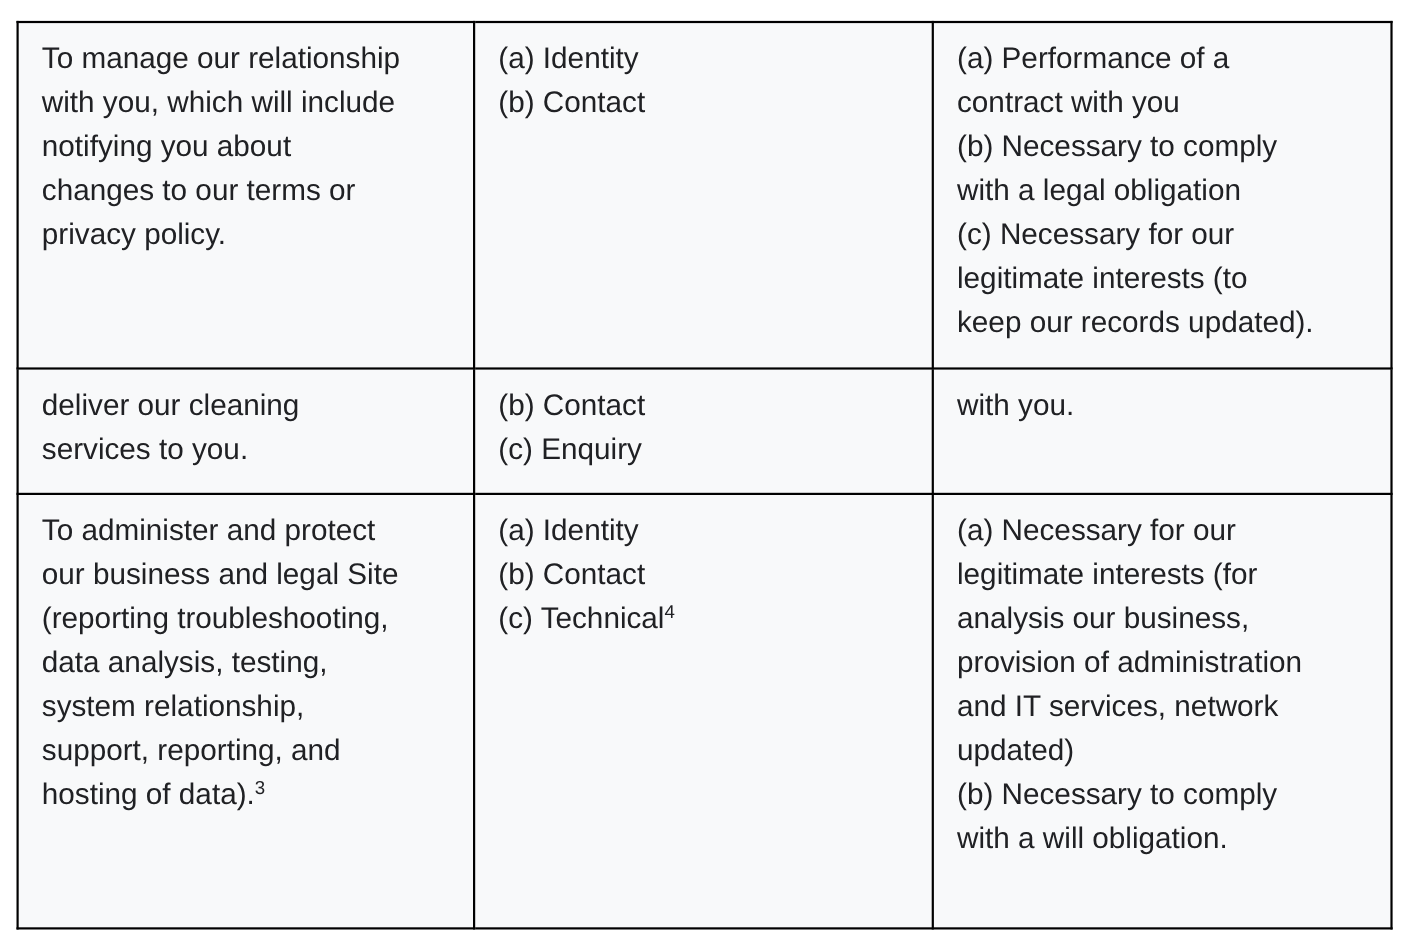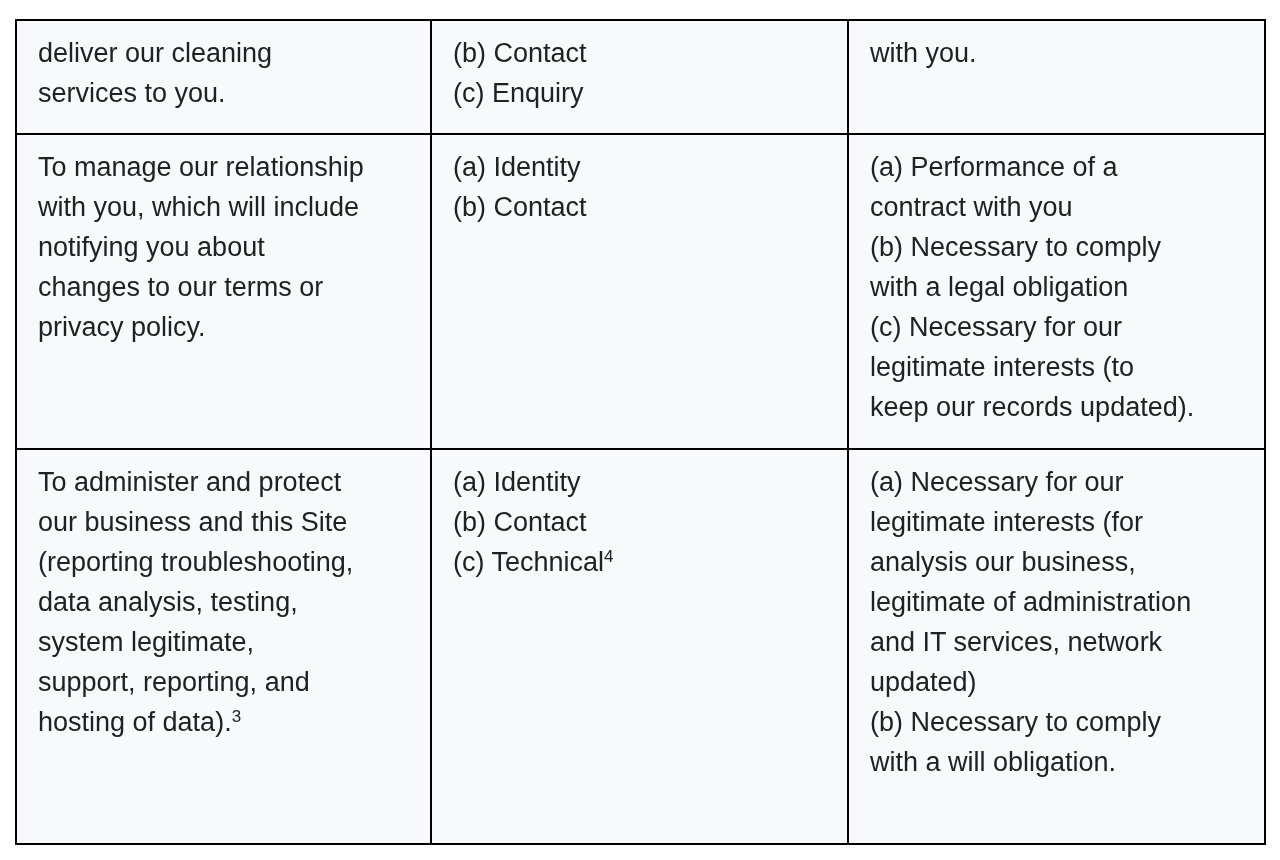--- a/index.html
+++ b/index.html
@@ -52,33 +52,20 @@
 <body>
 
 <div class="page">
   <table class="policy-table">
     <colgroup>
       <col style="width:415px">
       <col style="width:417px">
       <col style="width:417px">
     </colgroup>
     <tbody>
-        <tr style="height: 114px;">
-          <td>
-            <div class="line">deliver our cleaning</div>
-            <div class="line">services to you.</div>
-          </td>
-          <td>
-            <div class="line">(b) Contact</div>
-            <div class="line">(c) Enquiry</div>
-          </td>
-          <td>
-            <div class="line">with you.</div>
-          </td>
-        </tr>
         <tr style="height: 315px;">
           <td>
             <div class="line">To manage our relationship</div>
             <div class="line">with you, which will include</div>
             <div class="line">notifying you about</div>
             <div class="line">changes to our terms or</div>
             <div class="line">privacy policy.</div>
           </td>
           <td>
             <div class="line">(a) Identity</div>
@@ -87,40 +74,53 @@
           <td>
             <div class="line">(a) Performance of a</div>
             <div class="line">contract with you</div>
             <div class="line">(b) Necessary to comply</div>
             <div class="line">with a legal obligation</div>
             <div class="line">(c) Necessary for our</div>
             <div class="line">legitimate interests (to</div>
             <div class="line">keep our records updated).</div>
           </td>
         </tr>
+        <tr style="height: 114px;">
+          <td>
+            <div class="line">deliver our cleaning</div>
+            <div class="line">services to you.</div>
+          </td>
+          <td>
+            <div class="line">(b) Contact</div>
+            <div class="line">(c) Enquiry</div>
+          </td>
+          <td>
+            <div class="line">with you.</div>
+          </td>
+        </tr>
         <tr style="height: 395px;">
           <td>
             <div class="line">To administer and protect</div>
-            <div class="line">our business and this Site</div>
+            <div class="line">our business and legal Site</div>
             <div class="line">(reporting troubleshooting,</div>
             <div class="line">data analysis, testing,</div>
-            <div class="line">system legitimate,</div>
+            <div class="line">system relationship,</div>
             <div class="line">support, reporting, and</div>
             <div class="line">hosting of data).<sup class="footnote">3</sup></div>
           </td>
           <td>
             <div class="line">(a) Identity</div>
             <div class="line">(b) Contact</div>
             <div class="line">(c) Technical<sup class="footnote">4</sup></div>
           </td>
           <td>
             <div class="line">(a) Necessary for our</div>
             <div class="line">legitimate interests (for</div>
             <div class="line">analysis our business,</div>
-            <div class="line">legitimate of administration</div>
+            <div class="line">provision of administration</div>
             <div class="line">and IT services, network</div>
             <div class="line">updated)</div>
             <div class="line">(b) Necessary to comply</div>
             <div class="line">with a will obligation.</div>
           </td>
         </tr>
       </tbody>
   </table>
 </div>
 

